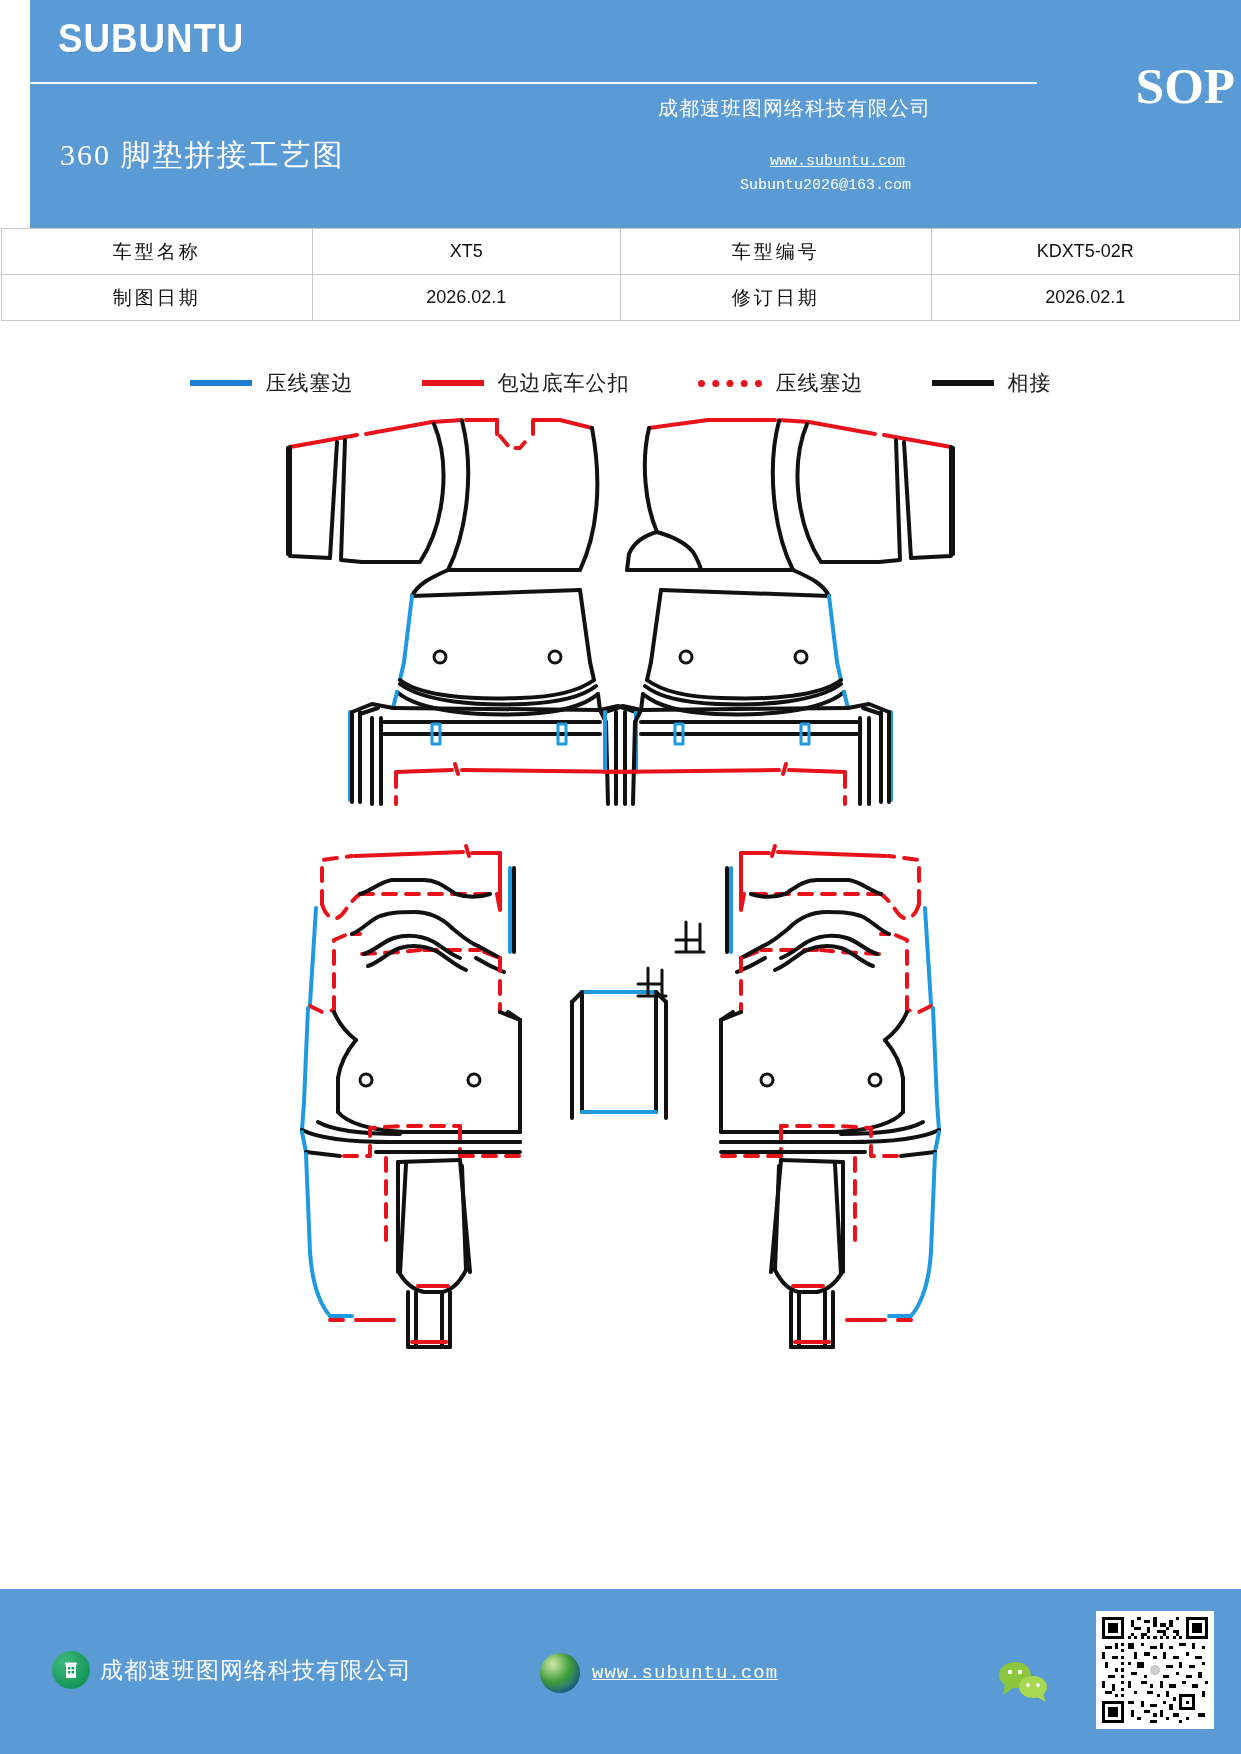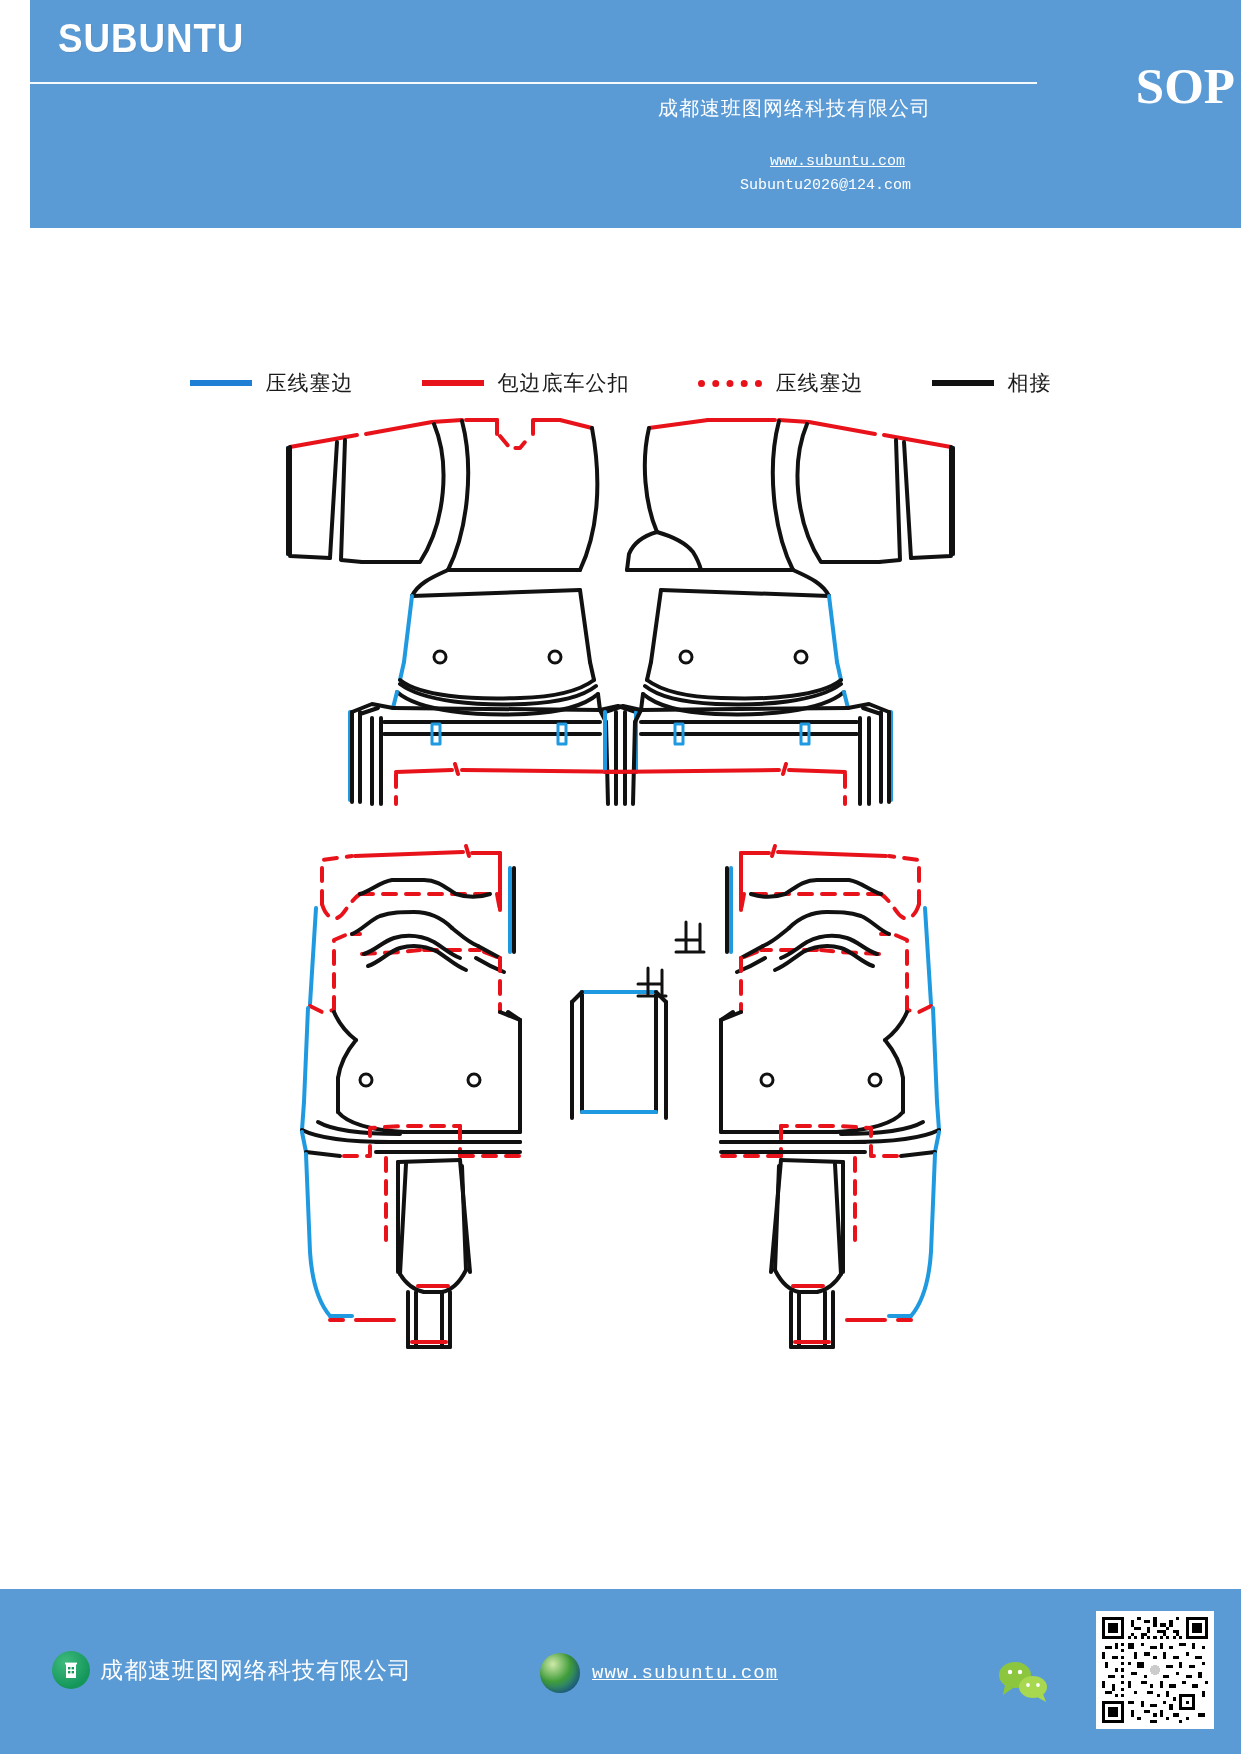--- a/index.html
+++ b/index.html
@@ -126,26 +126,43 @@
   }
 </style>
 </head>
 <body>
 
 <div class="page">
 
   <div class="header">
     <div class="logo">SUBUNTU</div>
     <div class="hrule"></div>
+    <div class="doc-title">360 脚垫拼接工艺图</div>
     <div class="company-name">成都速班图网络科技有限公司</div>
     <div class="site-link">www.subuntu.com</div>
-    <div class="email">Subuntu2026@124.com</div>
+    <div class="email">Subuntu2026@163.com</div>
     <div class="sop">SOP</div>
   </div>
 
+  <table class="info-table">
+    <tbody>
+        <tr>
+      <td class="label">车型名称</td>
+      <td class="value">XT5</td>
+      <td class="label2">车型编号</td>
+      <td class="value2">KDXT5-02R</td>
+    </tr>
+    <tr>
+      <td class="label">制图日期</td>
+      <td class="value">2026.02.1</td>
+      <td class="label2">修订日期</td>
+      <td class="value2">2026.02.1</td>
+    </tr>
+  </tbody>
+    </table>
 
   <div class="legend">
     <div class="legend-item">
       <span class="legend-swatch" style="background:#1f7fd4"></span>
       <span class="legend-label">压线塞边</span>
     </div>
     <div class="legend-item">
       <span class="legend-swatch" style="background:#e8121a"></span>
       <span class="legend-label">包边底车公扣</span>
     </div>

